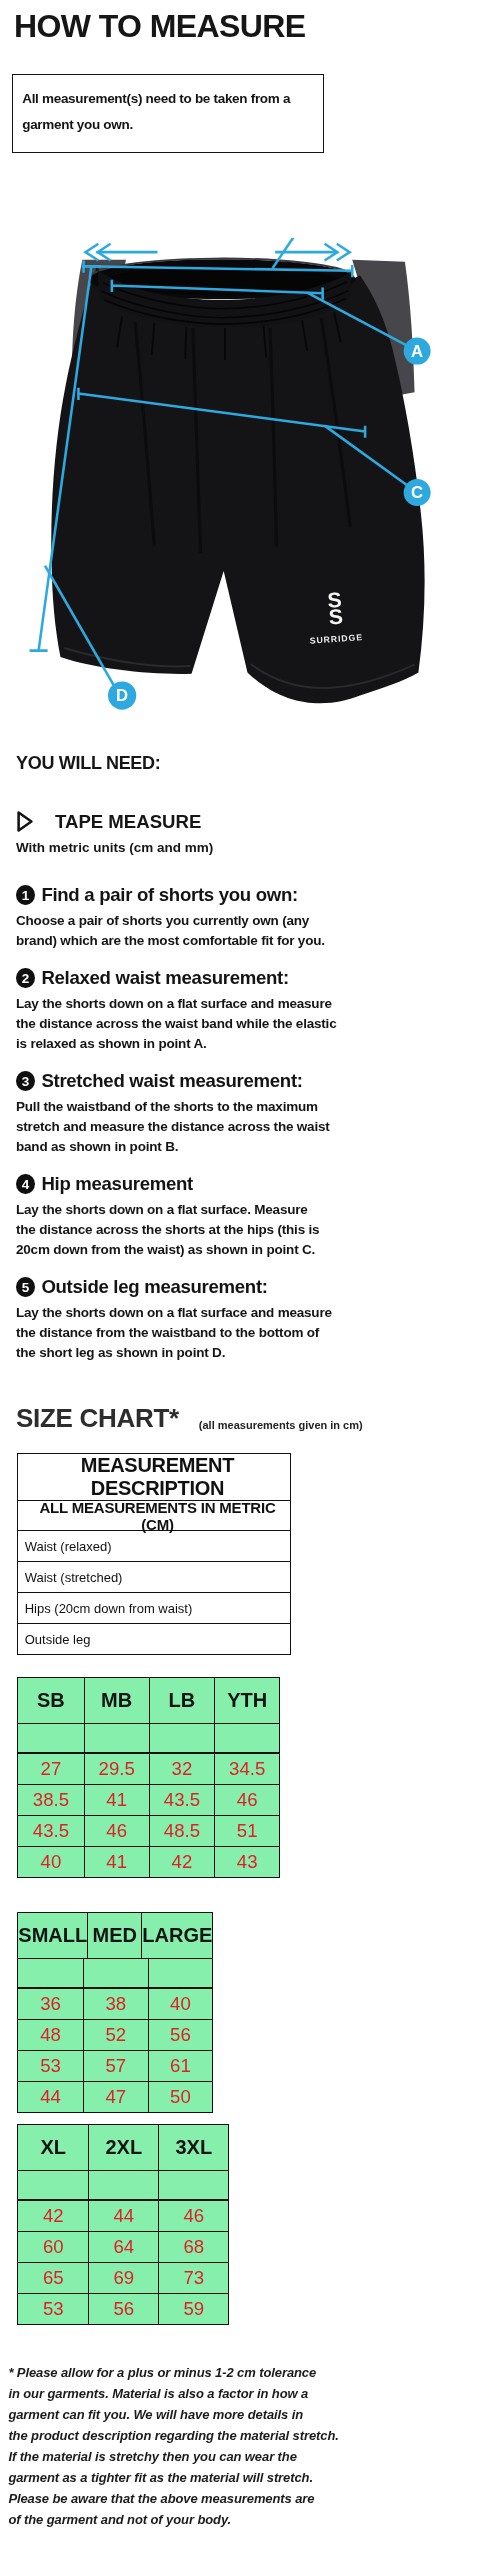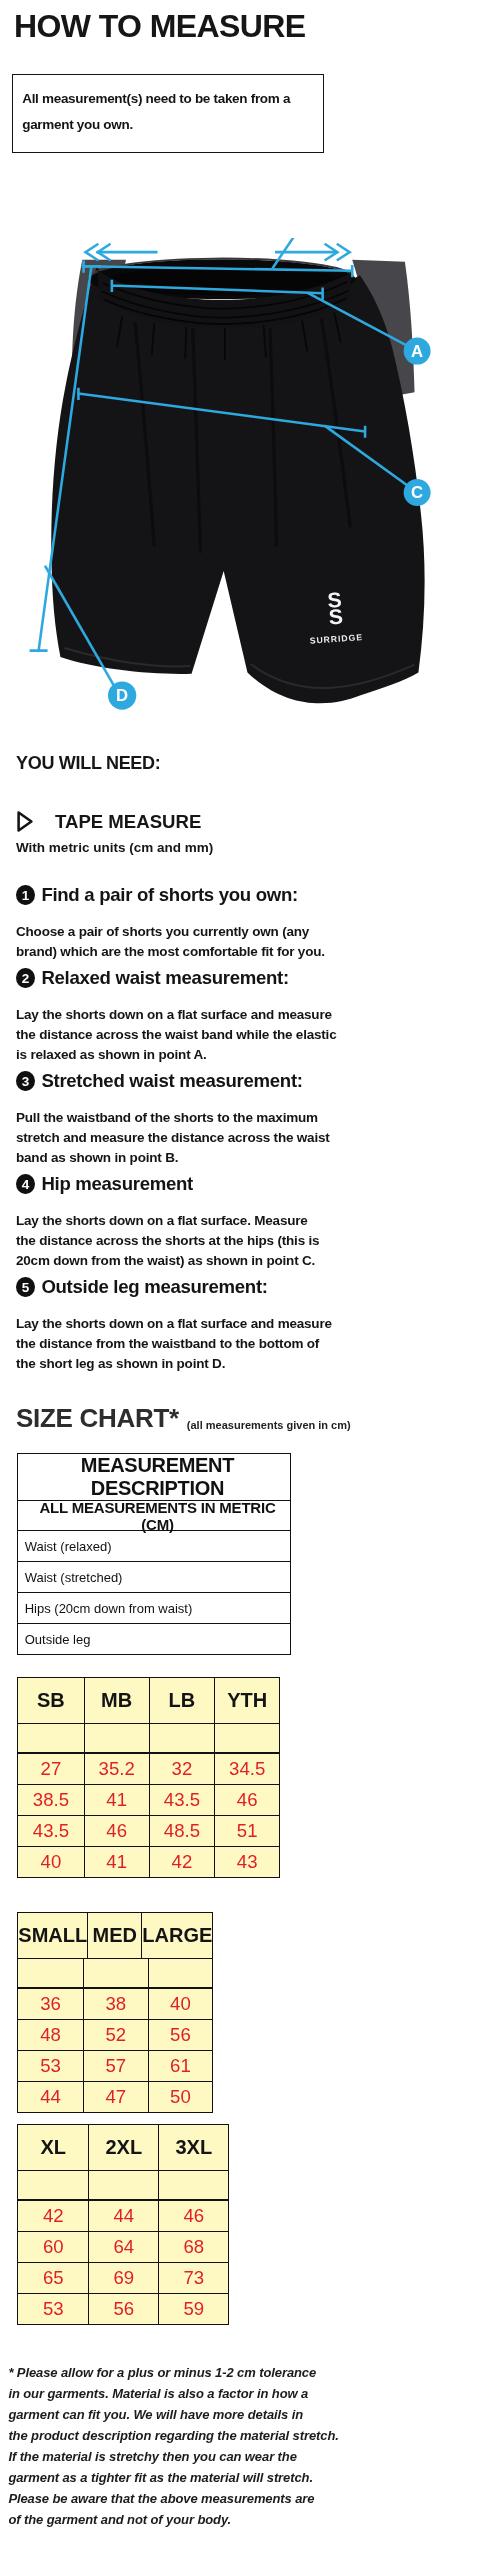--- a/index.html
+++ b/index.html
@@ -12,34 +12,34 @@
   .notice-text{font-size:13.5px;font-weight:700;line-height:26px;letter-spacing:-0.3px;white-space:pre-line;color:#141414;}
   .ywn{font-size:18px;font-weight:800;letter-spacing:-0.3px;color:#161616;}
   .tape-row{display:flex;align-items:center;gap:21px;}
   .tape-label{font-size:18.6px;font-weight:800;color:#161616;}
   .tape-sub{font-size:13.5px;font-weight:700;color:#161616;}
   .step{position:absolute;left:16px;width:463px;}
   .step-head{display:flex;align-items:center;gap:6.4px;}
   .step-num{width:19px;height:20.6px;border-radius:50%;background:#101010;color:#fff;
             display:flex;align-items:center;justify-content:center;font-size:13.5px;font-weight:800;flex:0 0 auto;}
   .step-title{font-size:18.6px;font-weight:800;letter-spacing:-0.3px;color:#141414;}
-  .step-body{margin-top:16px;font-size:13.5px;font-weight:700;line-height:20px;letter-spacing:-0.2px;
+  .step-body{margin-top:5px;font-size:13.5px;font-weight:700;line-height:20px;letter-spacing:-0.2px;
              white-space:pre-line;color:#151515;}
-  .sc-head{display:flex;align-items:flex-end;gap:8px;}
+  .sc-head{display:flex;align-items:flex-end;gap:20px;}
   .sc-title{font-size:26px;font-weight:800;letter-spacing:-0.3px;color:#2d2d2d;}
   .sc-note{font-size:11px;font-weight:700;color:#222;margin-bottom:3.2px;}
   
   .desc-table{box-sizing:border-box;width:274px;border:1.9px solid #111;}
   .desc-row{box-sizing:border-box;border-top:1.3px solid #111;display:flex;align-items:center;padding-left:6.4px;text-align:center;}
   .desc-row:first-child{border-top:none;}
   .desc-title{height:46px;font-size:20px;font-weight:800;letter-spacing:-0.3px;}
   .desc-sub{height:30px;font-size:15px;font-weight:800;letter-spacing:-0.2px;}
   .desc-item{height:31px;font-size:13px;font-weight:400;}
   
-  .stable{box-sizing:border-box;border:1.9px solid #111;background:#fef9c3;}
+  .stable{box-sizing:border-box;border:1.9px solid #111;background:#86efac;}
   .trow{display:grid;box-sizing:border-box;border-top:1.3px solid #111;}
   .trow:first-child{border-top:none;}
   .stable[data-cols="4"] .trow{grid-template-columns:repeat(4,1fr);}
   .stable[data-cols="3"] .trow{grid-template-columns:repeat(3,1fr);}
   .tcell{box-sizing:border-box;border-left:1.3px solid #111;display:flex;align-items:center;justify-content:center;}
   .tcell:first-child{border-left:none;}
   .thead-row{height:45px;}
   .thead-row .tcell{font-size:20px;font-weight:800;color:#141414;}
   .tempty{height:30px;border-bottom:0.6px solid #111;}
   .tdata{height:31px;}
@@ -229,21 +229,21 @@
         <div class="tcell">YTH</div>
       </div>
       <div class="trow tempty">
         <div class="tcell"></div>
         <div class="tcell"></div>
         <div class="tcell"></div>
         <div class="tcell"></div>
       </div>
       <div class="trow tdata">
         <div class="tcell">27</div>
-        <div class="tcell">35.2</div>
+        <div class="tcell">29.5</div>
         <div class="tcell">32</div>
         <div class="tcell">34.5</div>
       </div>
       <div class="trow tdata">
         <div class="tcell">38.5</div>
         <div class="tcell">41</div>
         <div class="tcell">43.5</div>
         <div class="tcell">46</div>
       </div>
       <div class="trow tdata">

